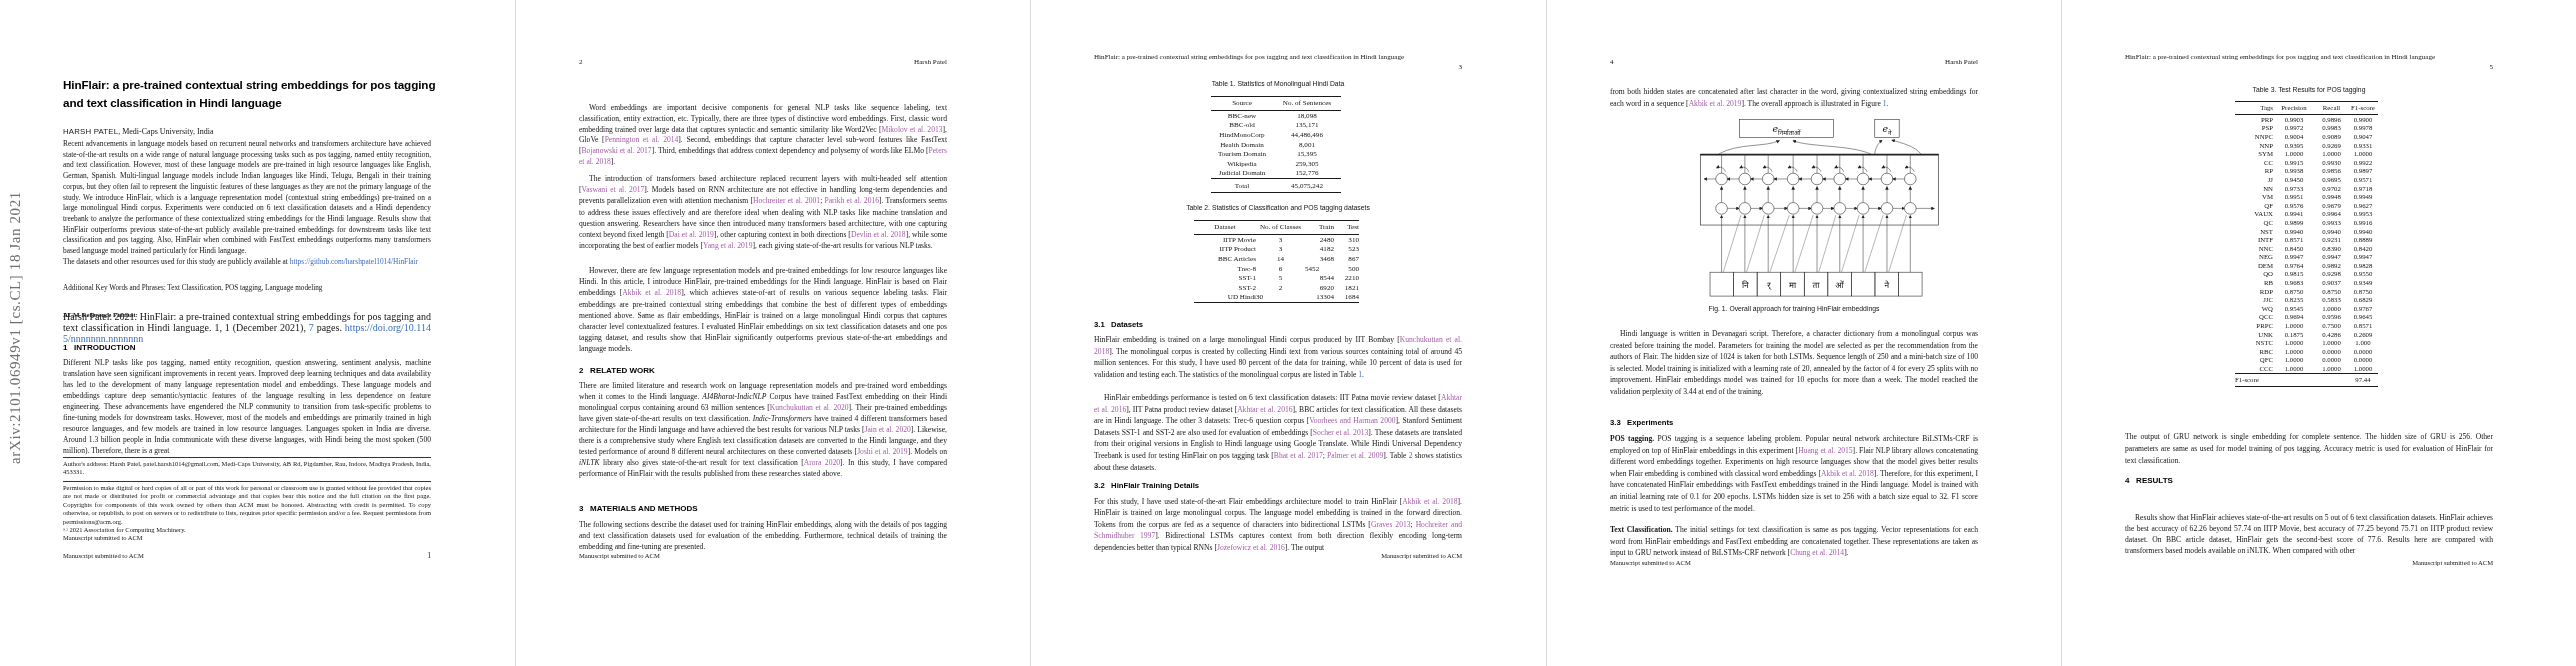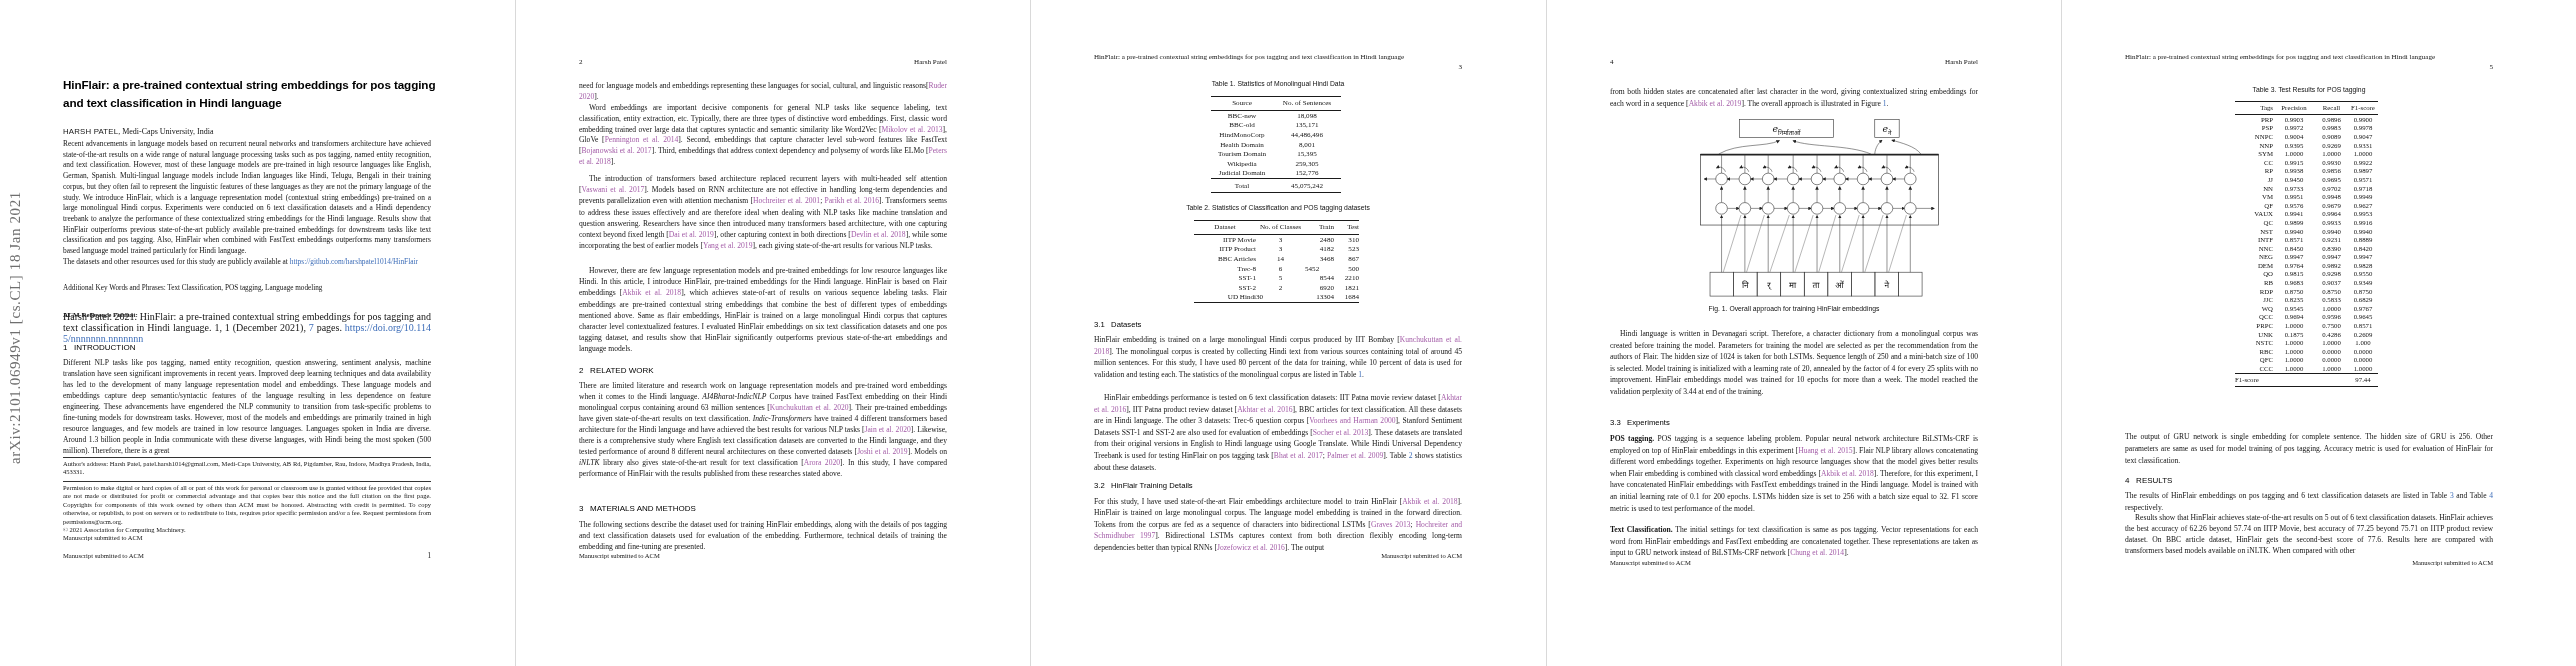--- a/index.html
+++ b/index.html
@@ -13,21 +13,21 @@
       color:#6f6f6f;font-family:"Liberation Serif",serif;}
   
   .tx{position:absolute;left:63px;width:368px;}
   .body{font-size:7.6px;line-height:11px;text-align:justify;}
   .ind{text-indent:10px;}
   .title{font-family:"Liberation Sans","DejaVu Sans",sans-serif;font-weight:700;font-size:11.7px;
          line-height:18.3px;letter-spacing:-0.1px;color:#000;width:378px;}
   .author{font-size:8px;}
   .aname{font-family:"Liberation Sans","DejaVu Sans",sans-serif;font-size:7.8px;font-weight:500;letter-spacing:0.2px;}
   .sec{position:absolute;left:63px;font-family:"Liberation Sans","DejaVu Sans",sans-serif;
-       font-weight:400;font-size:8px;color:#000;white-space:pre-wrap;}
+       font-weight:700;font-size:8px;color:#000;white-space:pre-wrap;}
   .ssec{font-size:7.7px;}
   .hdr{position:absolute;font-size:7.1px;color:#141414;}
   .cap{position:absolute;left:63px;width:368px;text-align:center;
        font-family:"Liberation Sans","DejaVu Sans",sans-serif;font-size:6.8px;font-weight:500;color:#111;}
   .fn{position:absolute;left:63px;width:368px;font-size:6.5px;line-height:8.4px;text-align:justify;}
   .fnrule{position:absolute;left:63px;width:368px;border-top:0.6px solid #333;height:0;}
   .foot{position:absolute;left:63px;width:368px;font-size:6.6px;display:flex;justify-content:space-between;}
   .kw{font-size:7.2px;}
   .acml{font-size:7px;font-weight:700;}
   .acmr{font-size:10px;line-height:11px;text-align:justify;}
@@ -86,21 +86,20 @@
     <div class="fn" style="top:534px">Manuscript submitted to ACM</div>
     <div class="foot" style="top:552px">
       <span>Manuscript submitted to ACM</span>
       <span style="font-size:7.2px">1</span>
     </div>
   </div>
 
   <div class="page sep" style="left:515px">
     <div class="hdr" style="left:63px;top:58px">2</div>
     <div class="hdr" style="left:63px;top:58px;width:368px;text-align:right">Harsh Patel</div>
-    <div class="tx body" style="top:81px;line-height:10.8px"><span>need for language models and embeddings representing these languages for social, cultural, and linguistic reasons[</span><span class="sg-c">Ruder 2020</span><span>].</span></div>
     <div class="tx body ind" style="top:103px;line-height:10.8px"><span>Word embeddings are important decisive components for general NLP tasks like sequence labeling, text classification, entity extraction, etc. Typically, there are three types of distinctive word embeddings. First, classic word embedding trained over large data that captures syntactic and semantic similarity like Word2Vec [</span><span class="sg-c">Mikolov et al. 2013</span><span>], GloVe [</span><span class="sg-c">Pennington et al. 2014</span><span>]. Second, embeddings that capture character level sub-word features like FastText [</span><span class="sg-c">Bojanowski et al. 2017</span><span>]. Third, embeddings that address context dependency and polysemy of words like ELMo [</span><span class="sg-c">Peters et al. 2018</span><span>].</span></div>
     <div class="tx body ind" style="top:173px;line-height:11.2px"><span>The introduction of transformers based architecture replaced recurrent layers with multi-headed self attention [</span><span class="sg-c">Vaswani et al. 2017</span><span>]. Models based on RNN architecture are not effective in handling long-term dependencies and prevents parallelization even with attention mechanism [</span><span class="sg-c">Hochreiter et al. 2001</span><span>; </span><span class="sg-c">Parikh et al. 2016</span><span>]. Transformers seems to address these issues effectively and are therefore ideal when dealing with NLP tasks like machine translation and question answering. Researchers have since then introduced many transformers based architecture, with one capturing context beyond fixed length [</span><span class="sg-c">Dai et al. 2019</span><span>], other capturing context in both directions [</span><span class="sg-c">Devlin et al. 2018</span><span>], while some incorporating the best of earlier models [</span><span class="sg-c">Yang et al. 2019</span><span>], each giving state-of-the-art results for various NLP tasks.</span></div>
     <div class="tx body ind" style="top:265px;line-height:11.2px"><span>However, there are few language representation models and pre-trained embeddings for low resource languages like Hindi. In this article, I introduce HinFlair, pre-trained embeddings for the Hindi language. HinFlair is based on Flair embeddings [</span><span class="sg-c">Akbik et al. 2018</span><span>], which achieves state-of-art of results on various sequence labeling tasks. Flair embeddings are pre-trained contextual string embeddings that combine the best of different types of embeddings mentioned above. Same as flair embeddings, HinFlair is trained on a large monolingual Hindi corpus that captures character level contextualized features. I evaluated HinFlair embeddings on six text classification datasets and one pos tagging dataset, and results show that HinFlair significantly outperforms previous state-of-the-art embeddings and language models.</span></div>
     <div class="sec" style="top:366px">2   RELATED WORK</div>
     <div class="tx body" style="top:380px;line-height:11px"><span>There are limited literature and research work on language representation models and pre-trained word embeddings when it comes to the Hindi language. </span><span class="sg-i">AI4Bharat-IndicNLP</span><span> Corpus have trained FastText embedding on their Hindi monolingual corpus containing around 63 million sentences [</span><span class="sg-c">Kunchukuttan et al. 2020</span><span>]. Their pre-trained embeddings have given state-of-the-art results on text classification. </span><span class="sg-i">Indic-Transformers</span><span> have trained 4 different transformers based architecture for the Hindi language and have achieved the best results for various NLP tasks [</span><span class="sg-c">Jain et al. 2020</span><span>]. Likewise, there is a comprehensive study where English text classification datasets are converted to the Hindi language, and they tested performance of around 8 different neural architectures on these converted datasets [</span><span class="sg-c">Joshi et al. 2019</span><span>]. Models on </span><span class="sg-i">iNLTK</span><span> library also gives state-of-the-art result for text classification [</span><span class="sg-c">Arora 2020</span><span>]. In this study, I have compared performance of HinFlair with the results published from these researches stated above.</span></div>
     <div class="sec" style="top:504px">3   MATERIALS AND METHODS</div>
     <div class="tx body" style="top:519px;line-height:11px"><span>The following sections describe the dataset used for training HinFlair embeddings, along with the details of pos tagging and text classification datasets used for evaluation of the embedding. Furthermore, technical details of training the embedding and fine-tuning are presented.</span></div>
     <div class="foot" style="top:552px">
       <span>Manuscript submitted to ACM</span>
         <span></span>
@@ -564,21 +563,20 @@
               <td style="text-align: left; width: 38px;">F1-score</td>
               <td style="text-align: center; width: 42px;"></td>
               <td style="text-align: center; width: 33px;"></td>
               <td style="text-align: center; width: 30px;">97.44</td>
             </tr>
           </tfoot>
         </table>
       </div>
     <div class="tx body" style="top:431px;line-height:12px"><span>The output of GRU network is single embedding for complete sentence. The hidden size of GRU is 256. Other parameters are same as used for model training of pos tagging. Accuracy metric is used for evaluation of HinFlair for text classification.</span></div>
     <div class="sec" style="top:476px">4   RESULTS</div>
-    <div class="tx body" style="top:490px;line-height:11.7px"><span>The results of HinFlair embeddings on pos tagging and 6 text classification datasets are listed in Table </span><span class="sg-r">3</span><span> and Table </span><span class="sg-r">4</span><span> respectively.</span></div>
     <div class="tx body ind" style="top:512px;line-height:11px"><span>Results show that HinFlair achieves state-of-the-art results on 5 out of 6 text classification datasets. HinFlair achieves the best accuracy of 62.26 beyond 57.74 on IITP Movie, best accuracy of 77.25 beyond 75.71 on IITP product review dataset. On BBC article dataset, HinFlair gets the second-best score of 77.6. Results here are compared with transformers based models available on iNLTK. When compared with other</span></div>
     <div class="foot" style="top:559px">
       <span></span>
         <span>Manuscript submitted to ACM</span>
     </div>
   </div>
 
 </div>
 
 

